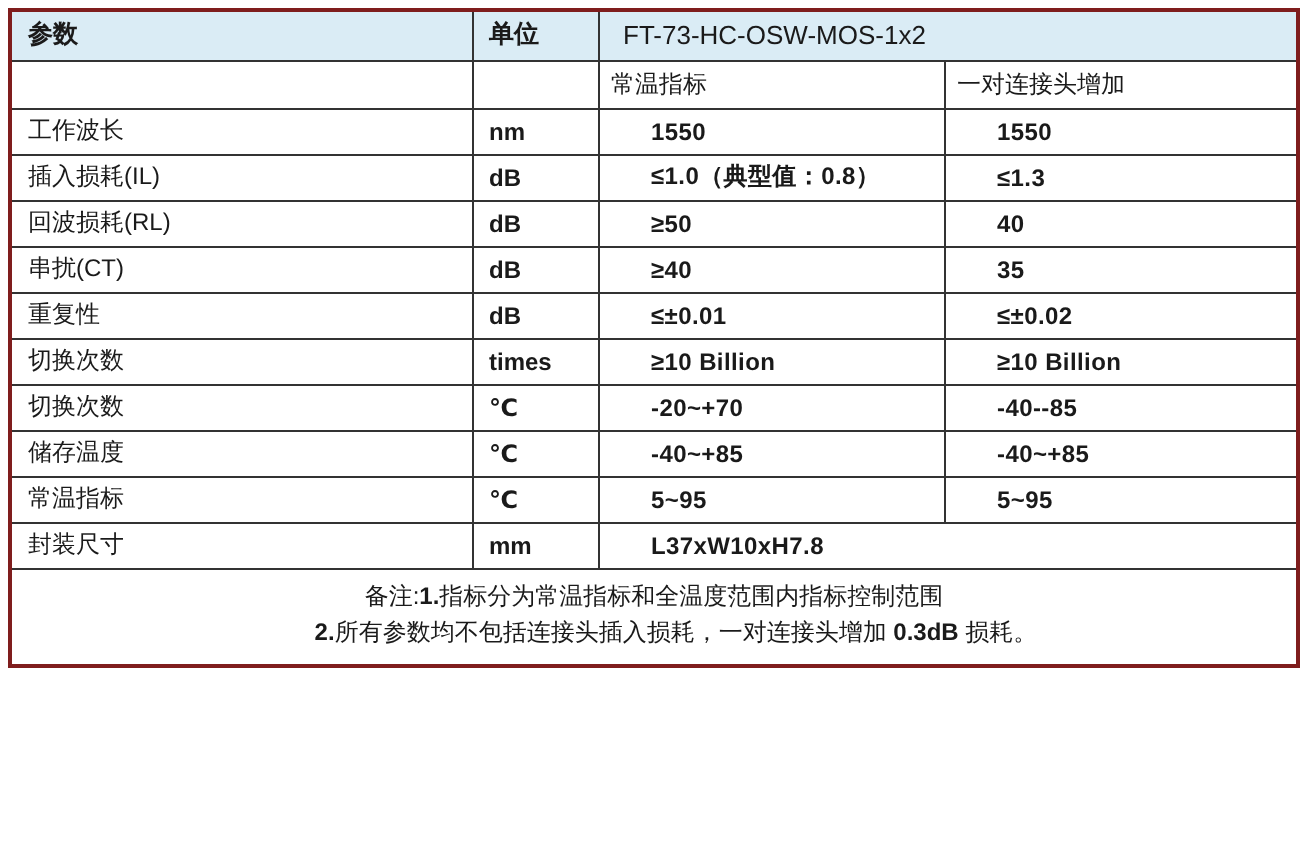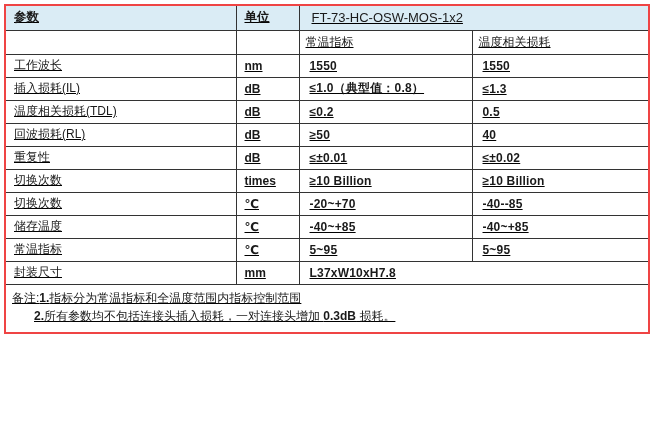--- a/index.html
+++ b/index.html
@@ -7,22 +7,21 @@
     width: 652px; height: 432px;
     background: #ffffff;
     font-family: "Liberation Sans", "DejaVu Sans", sans-serif;
     overflow: hidden;
   }
   .wrap { padding: 4px; }
   table.spec {
     border-collapse: collapse;
     table-layout: fixed;
     width: 644px;
-    border: 2px solid #ef4444;
-    text-decoration: underline;
+    border: 2px solid #7f1d1d;
   }
   td {
     border: 1px solid #333333;
     height: 23px;
     font-size: 12px;
     color: #1a1a1a;
     padding: 1px 4px 1px 8px;
     white-space: nowrap;
     overflow: hidden;
     vertical-align: middle;
@@ -35,30 +34,30 @@
     font-size: 12.5px;
   }
   tr.hdr1 td.model {
     font-weight: normal;
     font-size: 13px;
     padding-left: 12px;
   }
   tr.hdr2 td { height: 24px; font-weight: normal; padding-left: 6px; }
   td.label { font-weight: normal; }
   td.unit  { font-weight: bold; }
-  td.val   { font-weight: bold; padding-left: 10px; letter-spacing: 0.2px; }
+  td.val   { font-weight: bold; padding-left: 26px; letter-spacing: 0.2px; }
   td.notes {
     height: 46px;
     padding: 4px 6px 6px 6px;
     font-weight: normal;
     white-space: normal;
     line-height: 1.55;
     vertical-align: top;
   }
-  .note-line { display: block; }
+  .note-line { display: block; text-align: center; }
   .note-line2 { padding-left: 22px; }
   .b { font-weight: bold; }
 </style>
 </head>
 <body>
 
 <div class="wrap">
   <table class="spec">
     <colgroup>
       <col style="width:231px">
@@ -71,46 +70,46 @@
         <tr class="hdr1">
       <td class="label">参数</td>
       <td>单位</td>
       <td class="model" colspan="2">FT-73-HC-OSW-MOS-1x2</td>
     </tr>
 
     <tr class="hdr2">
       <td></td>
       <td></td>
       <td>常温指标</td>
-      <td>温度相关损耗</td>
+      <td>一对连接头增加</td>
     </tr>
 
     <tr>
       <td class="label">工作波长</td>
       <td class="unit">nm</td>
       <td class="val">1550</td>
       <td class="val">1550</td>
     </tr>
     <tr>
       <td class="label">插入损耗(IL)</td>
       <td class="unit">dB</td>
       <td class="val">≤1.0（典型值：0.8）</td>
       <td class="val">≤1.3</td>
     </tr>
     <tr>
-      <td class="label">温度相关损耗(TDL)</td>
-      <td class="unit">dB</td>
-      <td class="val">≤0.2</td>
-      <td class="val">0.5</td>
-    </tr>
-    <tr>
       <td class="label">回波损耗(RL)</td>
       <td class="unit">dB</td>
       <td class="val">≥50</td>
       <td class="val">40</td>
+    </tr>
+    <tr>
+      <td class="label">串扰(CT)</td>
+      <td class="unit">dB</td>
+      <td class="val">≥40</td>
+      <td class="val">35</td>
     </tr>
     <tr>
       <td class="label">重复性</td>
       <td class="unit">dB</td>
       <td class="val">≤±0.01</td>
       <td class="val">≤±0.02</td>
     </tr>
     <tr>
       <td class="label">切换次数</td>
       <td class="unit">times</td>

